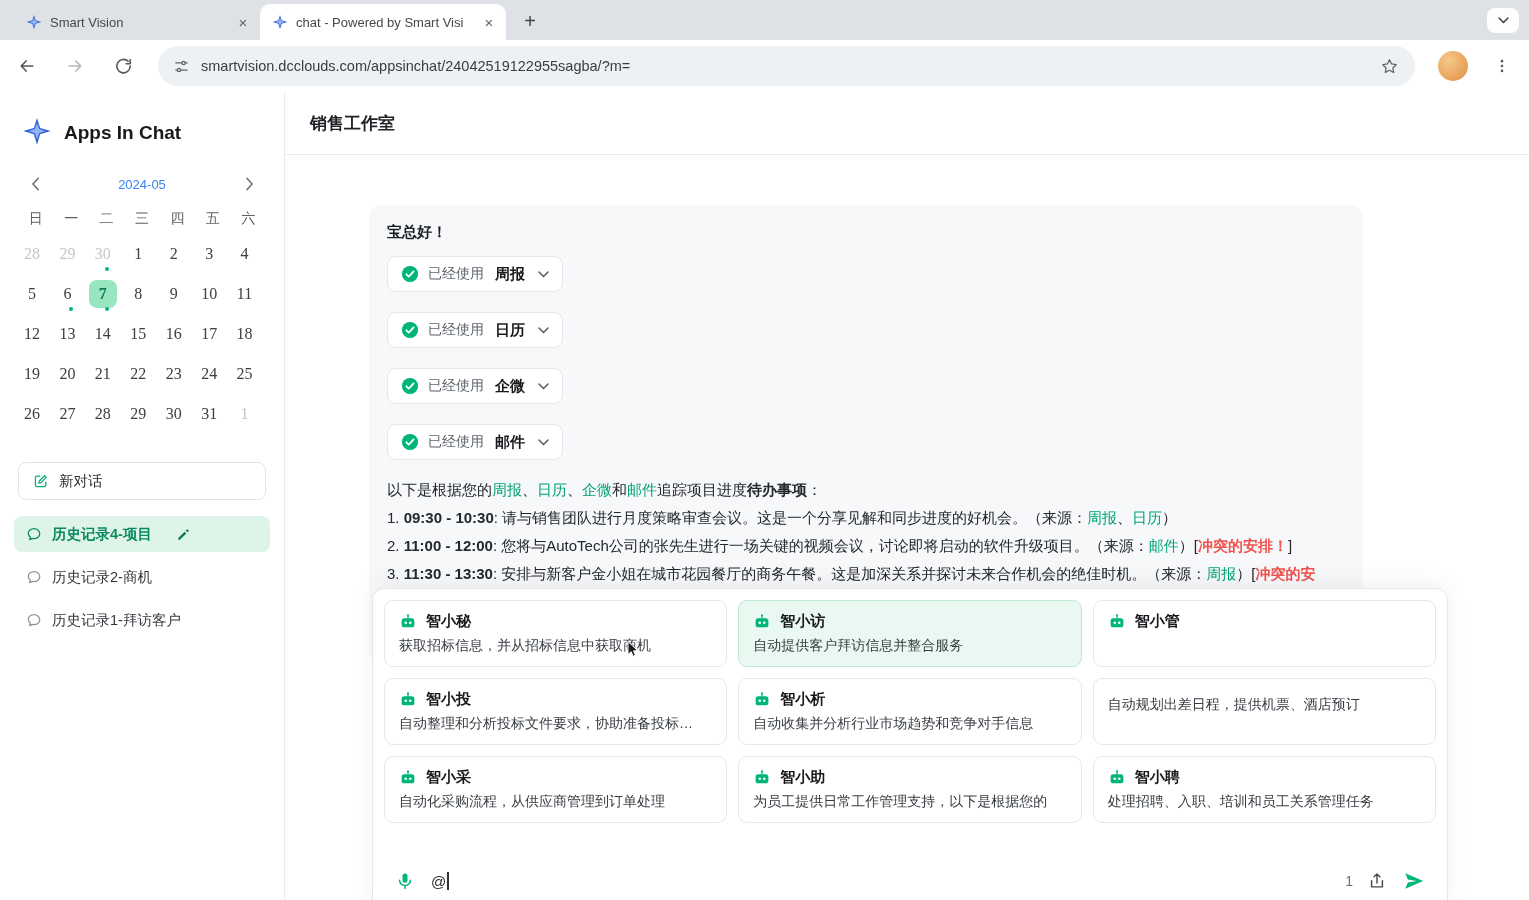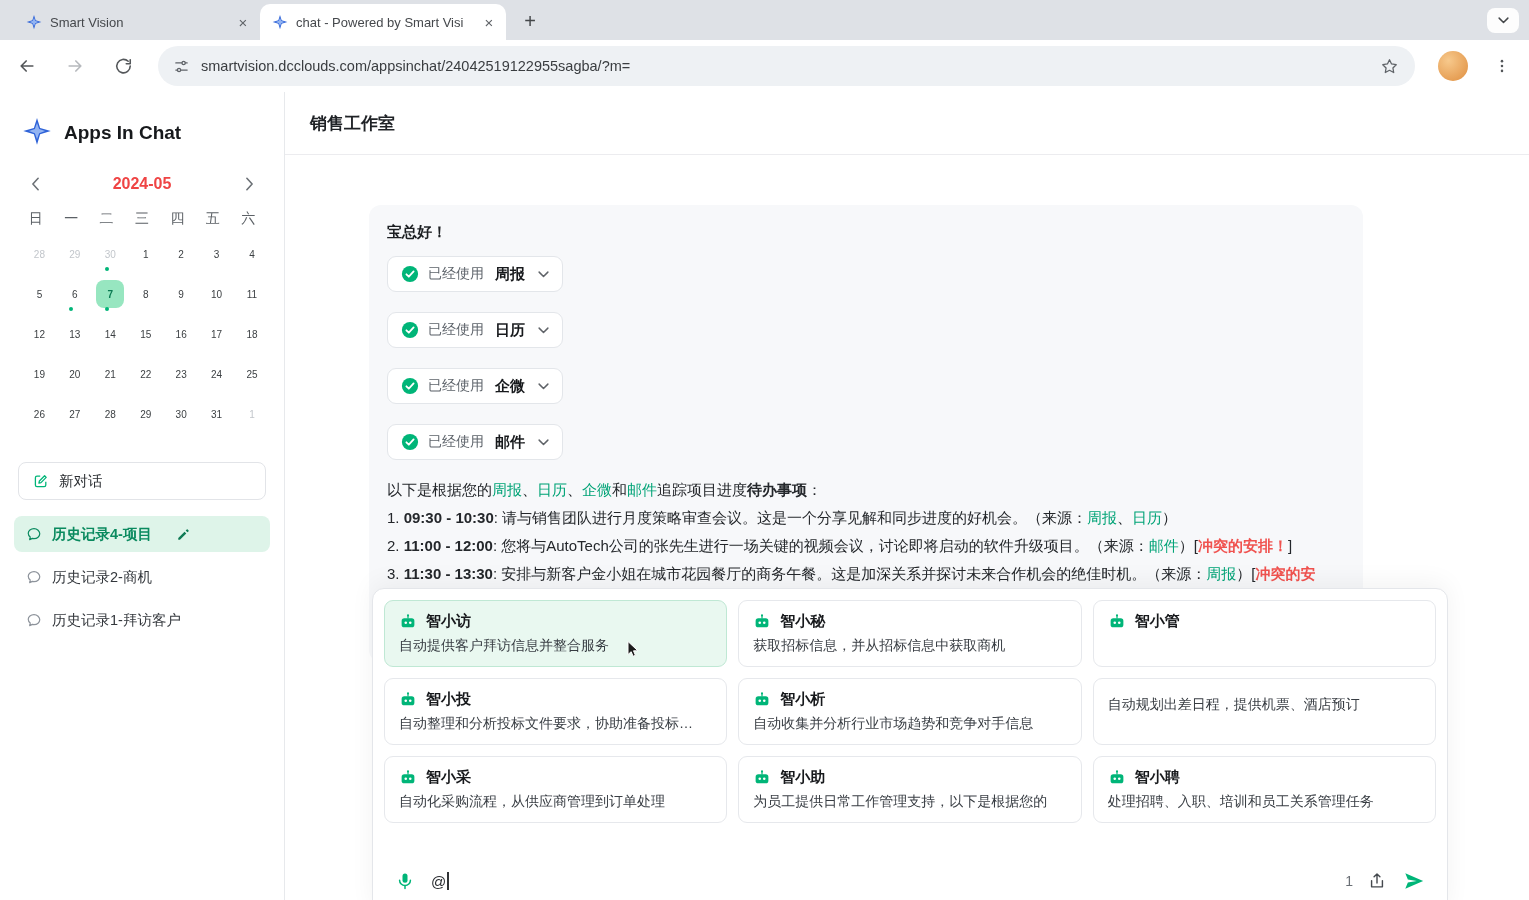--- a/index.html
+++ b/index.html
@@ -25,25 +25,25 @@
   .avatar{width:30px;height:30px;border-radius:50%;background:radial-gradient(circle at 35% 32%,#f7c98c,#df8e3f);margin:0 7px;cursor:pointer;flex:none;}
   .kebab{width:34px;height:34px;border-radius:50%;display:grid;place-items:center;color:#54575a;cursor:pointer;flex:none;}
 
   
   .app{display:flex;height:808px;}
   .sidebar{width:285px;flex:none;border-right:1px solid #e7e9ec;display:flex;flex-direction:column;background:#fff;}
   .brand{display:flex;align-items:center;gap:12px;padding:24px 20px 0 22px;}
   .brand-title{font-size:19px;font-weight:700;color:#17191c;}
   .calendar{padding:0 18px;}
   .cal-header{display:flex;align-items:center;justify-content:space-between;margin-top:20px;height:28px;padding:0 6px;}
-  .cal-month{font-size:16px;color:#ef4444;font-weight:bold;}
+  .cal-month{font-size:13px;color:#3b82f6;}
   .cal-nav{width:22px;height:22px;display:grid;place-items:center;cursor:pointer;color:#6b7075;}
   .cal-weekdays{display:grid;grid-template-columns:repeat(7,1fr);text-align:center;font-size:14px;color:#5c6166;margin-top:12px;}
   .cal-grid{display:grid;grid-template-columns:repeat(7,1fr);margin-top:6px;}
-  .cal-cell{height:40px;display:flex;align-items:center;justify-content:flex-end;position:relative;cursor:pointer;font-size:10px;color:#3c4043;}
+  .cal-cell{height:40px;display:flex;align-items:center;justify-content:flex-start;position:relative;cursor:pointer;font-size:16px;color:#3c4043;font-family:Liberation Serif, serif;}
   .cal-cell .num{width:28px;height:28px;display:grid;place-items:center;border-radius:8px;}
   .cal-cell.muted{color:#c2c6cb;}
   .cal-cell.selected .num{background:var(--selected-day-bg,#97e6c0);color:#0b7b52;font-weight:700;}
   .cal-dot{position:absolute;bottom:3px;left:50%;transform:translateX(-50%);width:4px;height:4px;border-radius:50%;background:var(--accent-green,#00b578);}
   .new-chat{margin:28px 18px 0;height:38px;border:1px solid #e2e4e8;border-radius:8px;background:#fff;display:flex;align-items:center;gap:10px;padding:0 14px;font-size:14.5px;color:#2c2f33;cursor:pointer;font-family:inherit;}
   .nc-icon{color:var(--accent-green,#00b578);display:grid;place-items:center;}
   .history{margin:16px 14px 0;display:flex;flex-direction:column;gap:7px;}
   .history-item{height:36px;border-radius:8px;display:flex;align-items:center;gap:10px;padding:16px 12px;font-size:14.5px;color:#33373c;cursor:pointer;}
   .history-item .h-icon{color:#8d939b;display:grid;place-items:center;flex:none;}
   .history-item.active{background:var(--light-green-bg,#def4e9);color:#0a8a5f;font-weight:600;}
@@ -425,49 +425,49 @@
         <div>
             <div class="todo-line"><span class="seg">1. </span><span class="seg-bold">09:30 - 10:30</span><span class="seg">: 请与销售团队进行月度策略审查会议。这是一个分享见解和同步进度的好机会。（来源：</span><span class="seg-link">周报</span><span class="seg">、</span><span class="seg-link">日历</span><span class="seg">）</span></div>
             <div class="todo-line"><span class="seg">2. </span><span class="seg-bold">11:00 - 12:00</span><span class="seg">: 您将与AutoTech公司的张先生进行一场关键的视频会议，讨论即将启动的软件升级项目。（来源：</span><span class="seg-link">邮件</span><span class="seg">）[</span><span class="seg-danger">冲突的安排！</span><span class="seg">]</span></div>
             <div class="todo-line"><span class="seg">3. </span><span class="seg-bold">11:30 - 13:30</span><span class="seg">: 安排与新客户金小姐在城市花园餐厅的商务午餐。这是加深关系并探讨未来合作机会的绝佳时机。（来源：</span><span class="seg-link">周报</span><span class="seg">）[</span><span class="seg-danger">冲突的安排！</span><span class="seg">]</span></div>
           </div>
       </div>
     </div>
 
     <div class="agent-panel">
       <div class="agent-grid">
+          <div class="agent-card">
+            <div class="agent-head">
+              <span class="robot">
+                <svg width="18" height="18" viewBox="0 0 24 24" fill="currentColor">
+                  <circle cx="12" cy="3.2" r="1.4"></circle>
+                  <rect x="11.2" y="4" width="1.6" height="3.4"></rect>
+                  <rect x="3.5" y="7" width="17" height="12" rx="3.5"></rect>
+                  <circle cx="9" cy="13" r="1.7" fill="#fff"></circle>
+                  <circle cx="15" cy="13" r="1.7" fill="#fff"></circle>
+                </svg>
+              </span>
+              <span class="agent-name">智小秘</span>
+            </div>
+            <div class="agent-desc">获取招标信息，并从招标信息中获取商机</div>
+          </div>
           <div class="agent-card selected">
             <div class="agent-head">
               <span class="robot">
                 <svg width="18" height="18" viewBox="0 0 24 24" fill="currentColor">
                   <circle cx="12" cy="3.2" r="1.4"></circle>
                   <rect x="11.2" y="4" width="1.6" height="3.4"></rect>
                   <rect x="3.5" y="7" width="17" height="12" rx="3.5"></rect>
                   <circle cx="9" cy="13" r="1.7" fill="#fff"></circle>
                   <circle cx="15" cy="13" r="1.7" fill="#fff"></circle>
                 </svg>
               </span>
               <span class="agent-name">智小访</span>
             </div>
             <div class="agent-desc">自动提供客户拜访信息并整合服务</div>
-          </div>
-          <div class="agent-card">
-            <div class="agent-head">
-              <span class="robot">
-                <svg width="18" height="18" viewBox="0 0 24 24" fill="currentColor">
-                  <circle cx="12" cy="3.2" r="1.4"></circle>
-                  <rect x="11.2" y="4" width="1.6" height="3.4"></rect>
-                  <rect x="3.5" y="7" width="17" height="12" rx="3.5"></rect>
-                  <circle cx="9" cy="13" r="1.7" fill="#fff"></circle>
-                  <circle cx="15" cy="13" r="1.7" fill="#fff"></circle>
-                </svg>
-              </span>
-              <span class="agent-name">智小秘</span>
-            </div>
-            <div class="agent-desc">获取招标信息，并从招标信息中获取商机</div>
           </div>
           <div class="agent-card">
             <div class="agent-head">
               <span class="robot">
                 <svg width="18" height="18" viewBox="0 0 24 24" fill="currentColor">
                   <circle cx="12" cy="3.2" r="1.4"></circle>
                   <rect x="11.2" y="4" width="1.6" height="3.4"></rect>
                   <rect x="3.5" y="7" width="17" height="12" rx="3.5"></rect>
                   <circle cx="9" cy="13" r="1.7" fill="#fff"></circle>
                   <circle cx="15" cy="13" r="1.7" fill="#fff"></circle>

